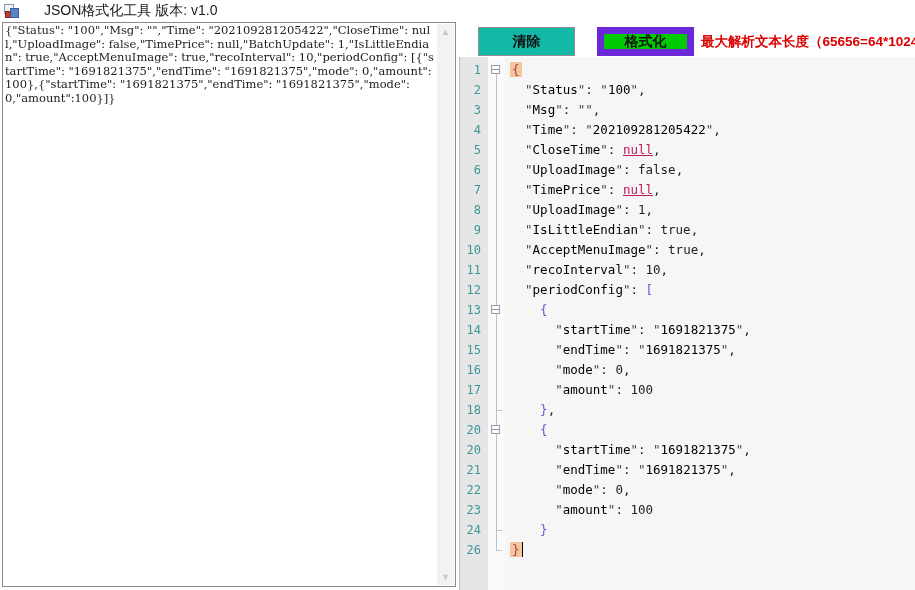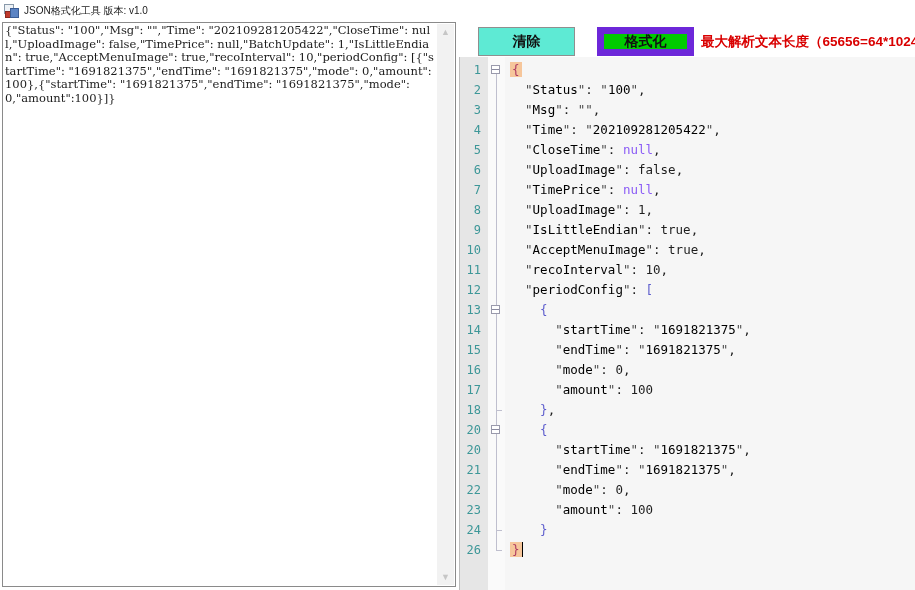--- a/index.html
+++ b/index.html
@@ -7,21 +7,21 @@
     width:915px;height:590px;position:relative;overflow:hidden;
     background:#ffffff;font-family:"Liberation Sans","DejaVu Sans",sans-serif;
     -webkit-font-smoothing:antialiased;
   }
   
   .titlebar{position:absolute;left:0;top:0;width:100%;height:22px;display:flex;align-items:center;gap:6px;padding-left:4px;box-sizing:border-box;}
   .app-icon{width:14px;height:14px;position:relative;flex:0 0 auto;}
   .app-icon .win{position:absolute;left:0;top:0;width:8px;height:8px;border:1px solid #8899aa;background:#eef2f6;}
   .app-icon .red{position:absolute;left:1px;top:7px;width:5px;height:5px;background:#c0392b;border:1px solid #8a2a20;}
   .app-icon .blue{position:absolute;left:6px;top:4px;width:7px;height:8px;background:#5b84c4;border:1px solid #3a5c94;}
-  .title-text{font-size:10px;color:#1a1a1a;}
+  .title-text{font-size:14px;color:#1a1a1a;margin-left:20px;}
   
   .input-box{
     position:absolute;left:2px;top:22px;width:454px;height:565px;
     background:#fff;border:1px solid #8a8a8a;box-sizing:border-box;
   }
   .raw-text{
     position:absolute;left:2px;top:1px;right:20px;
     font-family:"DejaVu Serif","Liberation Serif",serif;
     font-size:11.5px;line-height:13.5px;color:#1c1c1c;
     white-space:pre-wrap;word-break:break-all;
@@ -29,21 +29,21 @@
   .vscroll{position:absolute;top:1px;right:1px;bottom:1px;width:17px;background:#f2f2f2;}
   .vscroll .arr{position:absolute;left:0;width:100%;text-align:center;color:#c6c6c6;font-size:9px;line-height:14px;}
   .vscroll .arr.up{top:1px;}
   .vscroll .arr.down{bottom:1px;}
   
   .btn{
     position:absolute;top:27px;height:29px;width:97px;
     display:flex;align-items:center;justify-content:center;
     font-size:14px;font-weight:bold;color:#111;box-sizing:border-box;cursor:default;
   }
-  .btn-clear{left:478px;background:#5eead4;border:1px solid #8f8f8f;}
+  .btn-clear{left:478px;background:#14b8a6;border:1px solid #8f8f8f;}
   .btn-format{left:597px;background:#00cb00;border:7px solid #6d28d9;}
   .notice{position:absolute;left:701px;top:33px;font-size:13.5px;font-weight:bold;color:#d90000;white-space:nowrap;}
   
   .editor{
     position:absolute;left:459px;top:57px;width:456px;height:533px;
     background:#f6f6f6;border-left:1px solid #bdbdbd;box-sizing:border-box;overflow:hidden;
   }
   .gutter-underlay{position:absolute;left:0;top:0;bottom:0;width:28px;background:#e6e6e6;z-index:0;}
   .fold-underlay{position:absolute;left:28px;top:0;bottom:0;width:17px;background:#fafafa;z-index:0;}
   .rows{position:relative;z-index:1;padding-top:3px;}
@@ -65,21 +65,21 @@
   .fold-box::after{content:"";position:absolute;left:8px;top:50%;bottom:0;width:1px;background:#bfbfce;}
   .fold-boxmid::after{content:"";position:absolute;left:8px;top:0;bottom:0;width:1px;background:#bfbfce;}
   .fold-box::before,.fold-boxmid::before{
     content:"";position:absolute;left:3px;top:5px;width:9px;height:9px;box-sizing:border-box;
     background:#fff;border:1px solid #9a9aac;z-index:2;
     background-image:linear-gradient(to bottom,transparent 3px,#8a8aa0 3px,#8a8aa0 4px,transparent 4px);
   }
   
   .q{color:#4a4a4a;}
   .tok-key,.tok-str{color:#000000;}
-  .tok-null{color:#8b5cf6;}
+  .tok-null{color:#be185d;text-decoration:underline;}
   .tok-bool,.tok-num,.tok-op,.tok-ind{color:#1e1e1e;}
   .tok-brace{color:#5c5ccd;}
   .tok-hl{color:#ae3a62;background:#f6c69b;padding:0 2px;}
   .caret{display:inline-block;width:1px;height:15px;background:#000;vertical-align:-3px;}
 </style>
 </head>
 <body>
 
 <div class="titlebar">
   <span class="app-icon">

